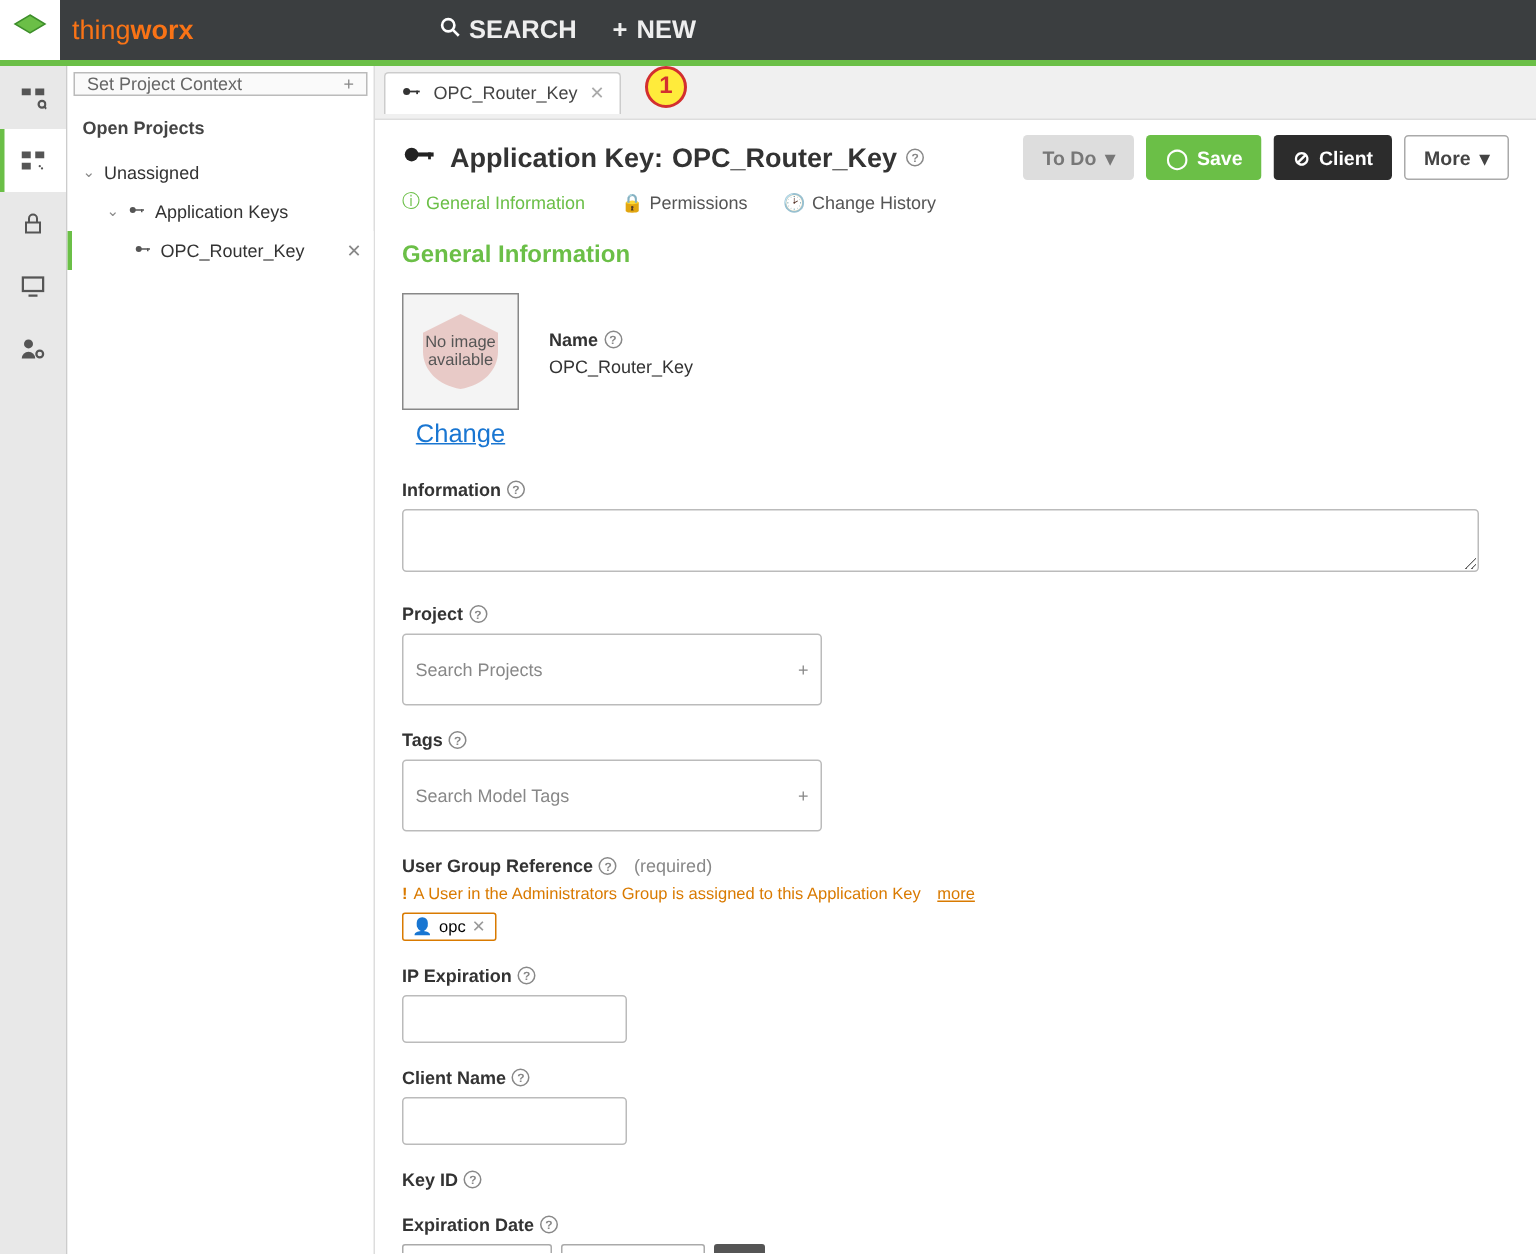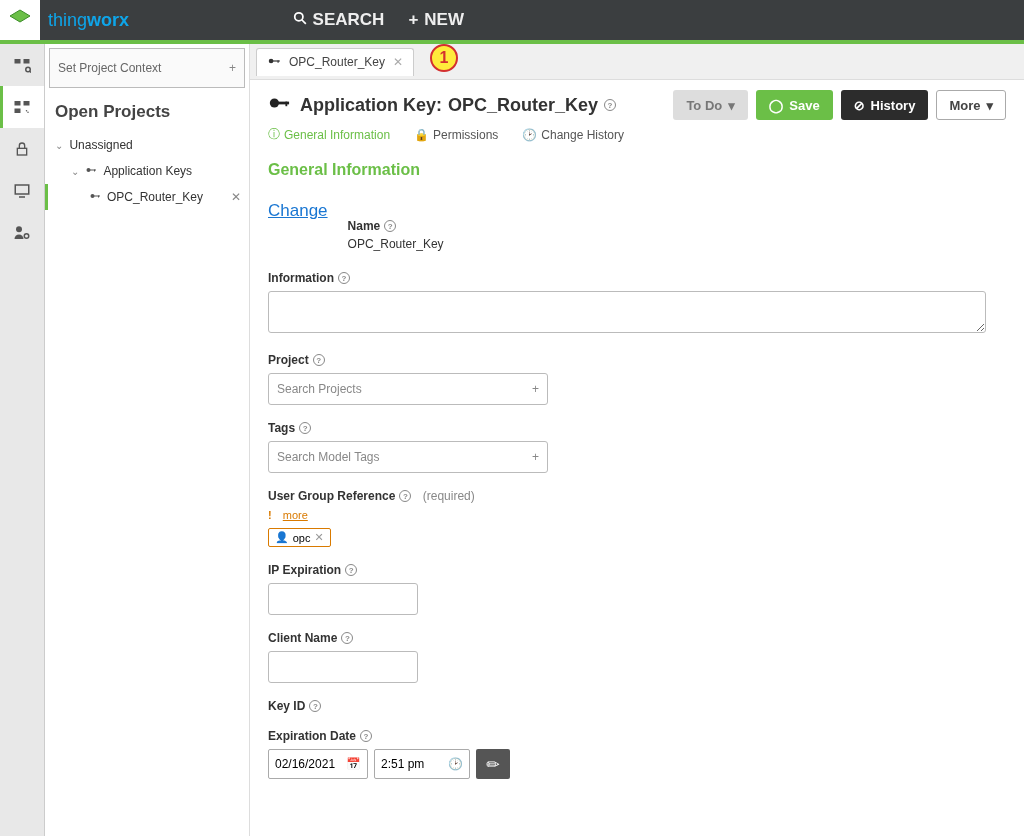--- a/index.html
+++ b/index.html
@@ -1,37 +1,37 @@
 <!DOCTYPE html>
 <html><head>
 <meta charset="utf-8">
 <style>
 * { box-sizing: border-box; margin: 0; padding: 0; font-family: Arial, sans-serif; }
 body { width: 1024px; height: 838px; overflow: hidden; background: #fff; }
 
 .topbar { height: 40px; background: #3b3e40; display: flex; align-items: center; color: #fff; }
 .logo-box { width: 40px; height: 40px; background: #fff; display: flex; align-items: center; justify-content: center; }
-.logo-text { color: #0ea5e9; font-size: 18px; margin-left: 8px; font-weight: 300; }
+.logo-text { color: #f97316; font-size: 18px; margin-left: 8px; font-weight: 300; }
 .logo-text b { font-weight: 700; }
 .topbar-spacer { flex: 1; }
 .topbar-actions { display: flex; gap: 24px; margin-right: 560px; }
 .topbar-btn { display: flex; align-items: center; gap: 6px; font-size: 17px; font-weight: 600; cursor: pointer; color: #eee; }
 
 .greenline { height: 4px; background: #6bbf47; }
 
 .main { display: flex; height: 792px; }
 .iconbar { width: 45px; background: #e8e8e8; border-right: 1px solid #ccc; display: flex; flex-direction: column; }
 .iconbar-item { height: 42px; display: flex; align-items: center; justify-content: center; color: #555; font-size: 16px; cursor: pointer; position: relative; }
 .iconbar-item.active { background: #fff; }
 .iconbar-item.active::before { content:""; position:absolute; left:0; top:0; bottom:0; width:3px; background:#6bbf47; }
 
 .sidebar { width: 205px; background: #fff; border-right: 1px solid #ddd; display: flex; flex-direction: column; }
-.project-ctx { height: 40px; border: 1px solid #bbb; margin: 4px; display:flex; align-items:center; padding:0 8px; font-size:12px; color:#666; background:#fafafa; }
+.project-ctx { height: 16px; border: 1px solid #bbb; margin: 4px; display:flex; align-items:center; padding:0 8px; font-size:12px; color:#666; background:#fafafa; }
 .project-ctx .plus { margin-left:auto; color:#888; }
-.sidebar-head { font-size: 17px; font-weight: 700; color: #444; padding: 10px 10px; }
+.sidebar-head { font-size: 12px; font-weight: 700; color: #444; padding: 10px 10px; }
 .tree { font-size: 12px; color: #333; }
 .tree-row { display:flex; align-items:center; height:26px; padding-left:10px; cursor:pointer; gap:6px; }
 .tree-row.l2 { padding-left: 26px; }
 .tree-row.l3 { padding-left: 44px; position:relative; }
 .tree-row.l3.active { background:#fff; }
 .tree-row.l3.active::before { content:""; position:absolute; left:0; top:0; bottom:0; width:3px; background:#6bbf47; }
 .tree-row .close-x { margin-left:auto; margin-right:8px; color:#888; }
 .chev { font-size:10px; color:#888; }
 
 .content { flex:1; display:flex; flex-direction:column; background:#fff; overflow:hidden; }
@@ -63,21 +63,21 @@
 .thumb-text { position:relative; z-index:1; }
 .change-link { color:#1976d2; font-size:17px; text-decoration:underline; margin-top:6px; cursor:pointer; }
 .name-block { padding-top:24px; }
 .lbl { font-size:12px; font-weight:700; color:#333; display:flex; align-items:center; gap:4px; }
 .help { width:12px; height:12px; border:1px solid #888; border-radius:50%; display:inline-flex; align-items:center; justify-content:center; font-size:8px; color:#888; }
 .val { font-size:12px; color:#333; margin-top:4px; }
 
 .field { margin-bottom:16px; }
 .field .lbl { margin-bottom:6px; }
 .txtarea { width:718px; height:42px; border:1px solid #bbb; border-radius:3px; resize:both; background:#fff; padding:6px; font-size:12px; }
-.searchbox { width:280px; height:32px; border:1px solid #bbb; border-radius:3px; display:flex; align-items:center; padding:0 8px; font-size:12px; color:#888;justify-content:space-between; }
+.searchbox { width:280px; height:48px; border:1px solid #bbb; border-radius:3px; display:flex; align-items:center; padding:0 8px; font-size:12px; color:#888;justify-content:space-between; }
 .searchbox .plus { margin-left:auto; color:#888; }
 .smallinput { width:150px; height:32px; border:1px solid #bbb; border-radius:3px; padding:0 8px; font-size:12px; }
 .req { color:#888; font-weight:400; font-size:12px; }
 .warn { color:#d97a00; font-size:11px; display:flex; align-items:center; gap:4px; margin-bottom:6px; }
 .warn a { color:#d97a00; text-decoration:underline; }
 .chip { display:inline-flex; align-items:center; gap:4px; border:1px solid #d97a00; padding:2px 6px; font-size:11px; border-radius:2px; }
 .chip .x { color:#999; cursor:pointer; }
 .keyid { background:#fffa65; padding:2px 4px; font-size:12px; display:inline-block; }
 .date-row { display:flex; gap:6px; align-items:center; }
 .datebox { width:100px; height:30px; border:1px solid #aaa; border-radius:2px; display:flex; align-items:center; padding:0 6px; font-size:12px; justify-content:space-between; }
@@ -216,21 +216,21 @@
         <div class="btn todo">
             <span>To Do</span> 
             <span>▾</span>
           </div>
         <div class="btn save">
             <span>◯</span>
             <span>Save</span>
           </div>
         <div class="btn cancel">
             <span>⊘</span>
-            <span>History</span>
+            <span>Client</span>
           </div>
         <div class="btn more">
             <span>More</span> 
             <span>▾</span>
           </div>
       </div>
     </div>
 
     <div class="subtabs">
       <div class="subtab active">
@@ -245,20 +245,26 @@
           <span>🕑</span>
           <span>Change History</span>
         </div>
     </div>
 
     <div class="body">
       <h2>General Information</h2>
 
       <div class="row-img">
         <div class="thumb-wrap">
+          <div class="thumb">
+            <svg width="60" height="60" viewBox="0 0 24 24">
+                <path d="M12 2 L2 7 v5 c0 5 4 9 10 10 c6-1 10-5 10-10 V7z" fill="#c0392b"></path>
+              </svg>
+            <span class="thumb-text">No image available</span>
+          </div>
           <span class="change-link">Change</span>
         </div>
         <div class="name-block">
           <div class="lbl">
               <span>Name</span>
               <span class="help">?</span>
             </div>
           <div class="val">OPC_Router_Key</div>
         </div>
       </div>
@@ -288,21 +294,21 @@
             <span class="help">?</span>
           </div>
         <div class="searchbox">
             <span>Search Model Tags</span>
             <span class="plus">+</span>
           </div>
       </div>
 
       <div class="field">
         <div class="lbl"><span>User Group Reference</span><span class="help">?</span>&nbsp;<span class="req">(required)</span></div>
-        <div class="warn"><span style="color:#d97a00;font-weight:700">!</span>&nbsp;<a href="#">more</a></div>
+        <div class="warn"><span style="color:#d97a00;font-weight:700">!</span><span>A User in the Administrators Group is assigned to this Application Key</span>&nbsp;<a href="#">more</a></div>
         <div class="chip">
           <span>👤</span>
           <span>opc</span>
           <span class="x">✕</span>
         </div>
       </div>
 
       <div class="field">
         <div class="lbl">
             <span>IP Expiration</span>

